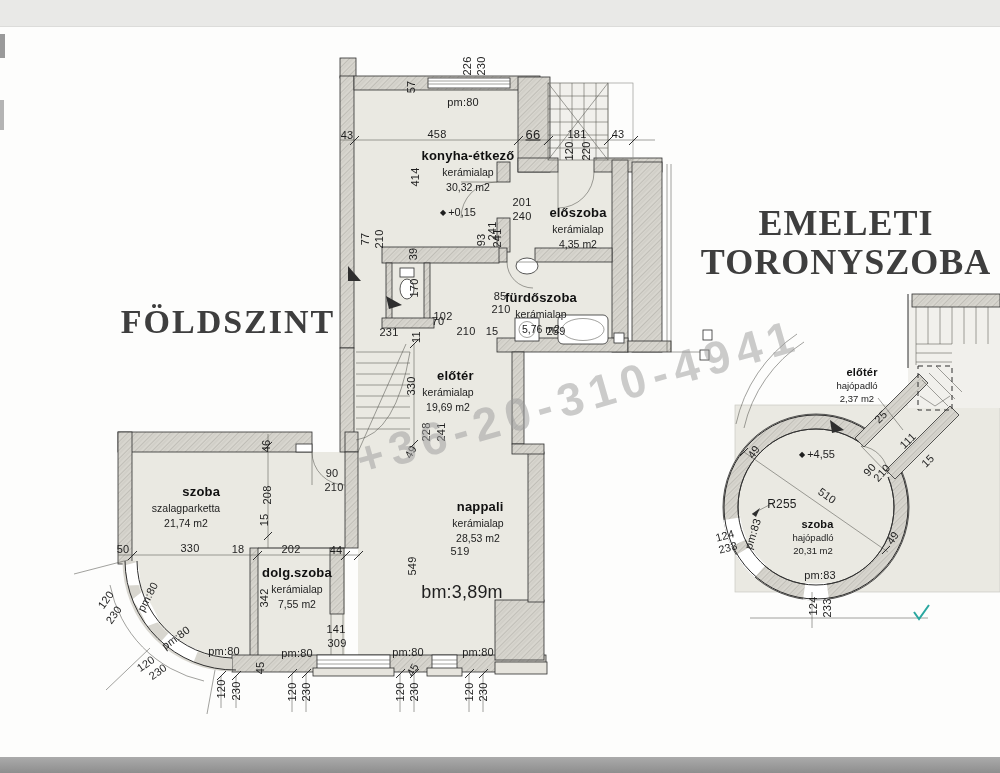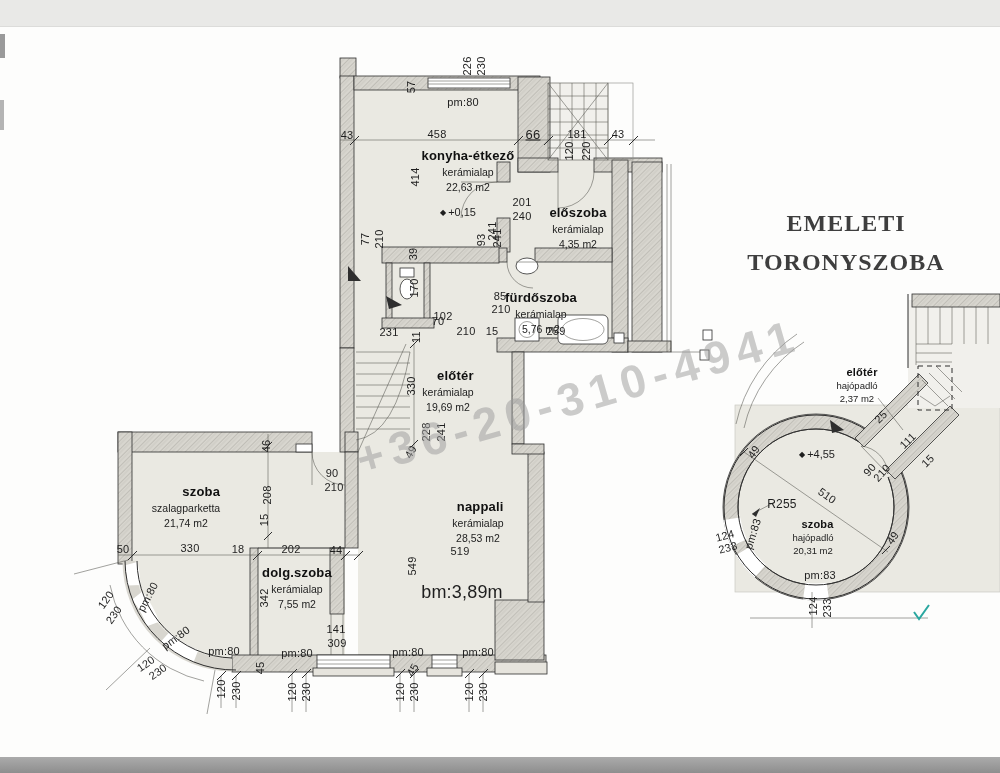--- a/index.html
+++ b/index.html
@@ -23,21 +23,21 @@
   .room .rn{font-weight:bold;font-size:13px;letter-spacing:.2px;text-align:right;}
   .room .rf{font-size:10.5px;margin-top:3px;color:#222;}
   .room.small .rn{font-size:11px;}
   .room.small .rf{font-size:9.5px;margin-top:2px;}
   .level{position:absolute;transform:translate(-50%,-50%);font-size:11px;color:var(--text);
     display:flex;align-items:center;gap:2px;white-space:nowrap;}
   .level .mk{font-size:8px;}
   .title{position:absolute;font-family:"Liberation Serif",serif;font-weight:bold;
     color:var(--title);transform:translate(-50%,-50%);white-space:nowrap;}
   #t-ground{left:228px;top:322px;font-size:34px;letter-spacing:2px;}
-  #t-upper{left:846px;top:243px;font-size:24px;line-height:39px;text-align:center;letter-spacing:1px;}
+  #t-upper{left:846px;top:243px;font-size:36px;line-height:39px;text-align:center;letter-spacing:1px;}
   .watermark{position:absolute;left:578px;top:397px;font-size:46px;font-weight:bold;
     letter-spacing:7px;color:var(--wm);opacity:.52;transform:translate(-50%,-50%) rotate(-16deg);
     white-space:nowrap;}
   .band-top{position:absolute;left:0;top:0;width:1000px;height:26px;background:#e9e9e7;
     border-bottom:1px solid #dcdcda;}
   .band-bottom{position:absolute;left:0;top:757px;width:1000px;height:16px;
     background:linear-gradient(#ababab,#8e8e8e);}
   .smudge1{position:absolute;left:0;top:34px;width:5px;height:24px;background:#9a9a9a;}
   .smudge2{position:absolute;left:0;top:100px;width:4px;height:30px;background:#b4b4b4;}
 </style>
@@ -311,21 +311,21 @@
       <span class="dim" style="left: 827px; top: 496px; font-size: 11px; transform: translate(-50%, -50%) rotate(35deg);">510</span>
       <span class="dim" style="left: 725px; top: 536px; font-size: 11px; transform: translate(-50%, -50%) rotate(-15deg);">124</span>
       <span class="dim" style="left: 728px; top: 548px; font-size: 11px; transform: translate(-50%, -50%) rotate(-15deg);">233</span>
       <span class="dim" style="left: 753px; top: 534px; font-size: 11px; transform: translate(-50%, -50%) rotate(-72deg);">pm:83</span>
       <span class="dim" style="left: 820px; top: 575px; font-size: 11px; transform: translate(-50%, -50%) rotate(0deg);">pm:83</span>
       <span class="dim" style="left: 813px; top: 606px; font-size: 11px; transform: translate(-50%, -50%) rotate(-90deg);">124</span>
       <span class="dim" style="left: 827px; top: 608px; font-size: 11px; transform: translate(-50%, -50%) rotate(-90deg);">233</span>
       <div class="room" style="left: 468px; top: 148px;">
         <div class="rn">konyha-étkező</div>
         <div class="rf">kerámialap</div>
-        <div class="rf">22,63 m2</div>
+        <div class="rf">30,32 m2</div>
       </div>
       <div class="room" style="left: 578px; top: 205px;">
         <div class="rn">előszoba</div>
         <div class="rf">kerámialap</div>
         <div class="rf">4,35 m2</div>
       </div>
       <div class="room" style="left: 541px; top: 290px;">
         <div class="rn">fürdőszoba</div>
         <div class="rf">kerámialap</div>
         <div class="rf">5,76 m2</div>
@@ -363,18 +363,19 @@
       <div class="level" style="left: 458px; top: 212px;">
         <span class="mk">◆</span>
         <span>+0,15</span>
       </div>
       <div class="level" style="left: 817px; top: 454px;">
         <span class="mk">◆</span>
         <span>+4,55</span>
       </div>
     </div>
 
+  <div class="title" id="t-ground">FÖLDSZINT</div>
   <div class="title" id="t-upper">
     <div>EMELETI</div>
     <div>TORONYSZOBA</div>
   </div>
   <div class="watermark">+36-20-310-4941</div>
 </div>
 
 </body></html>

